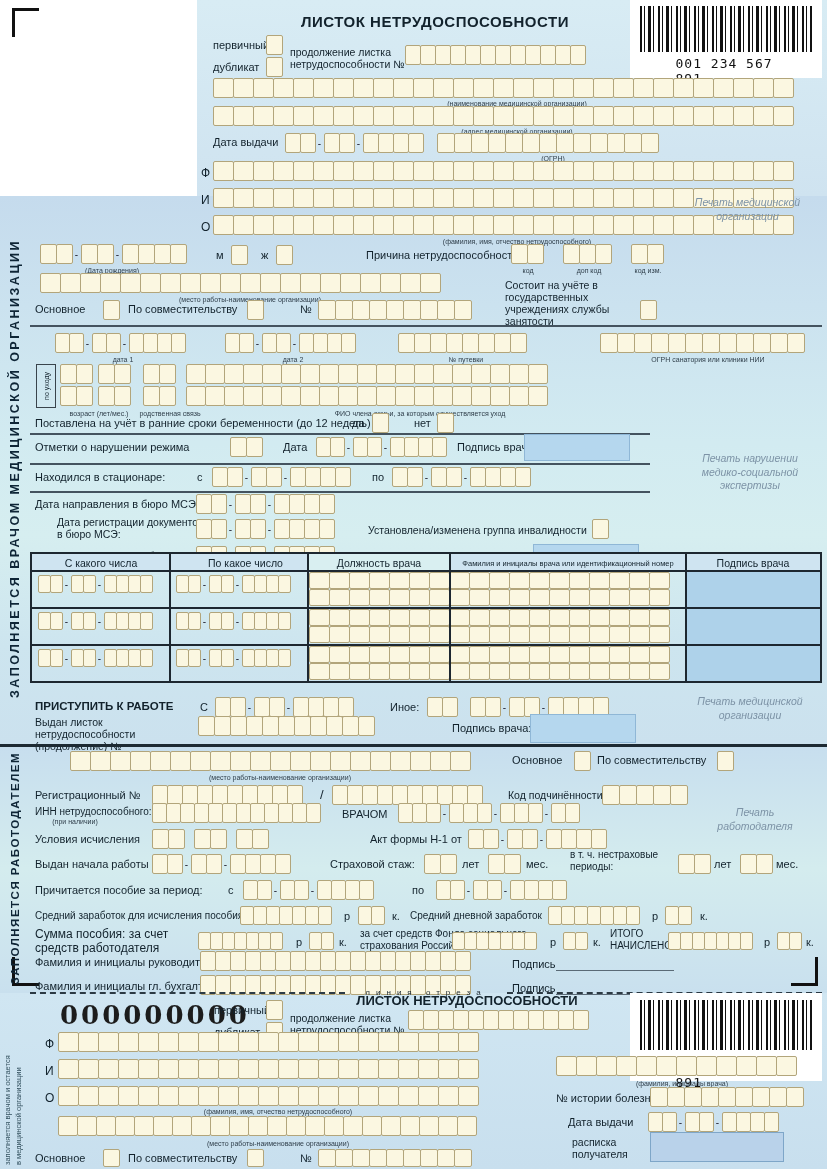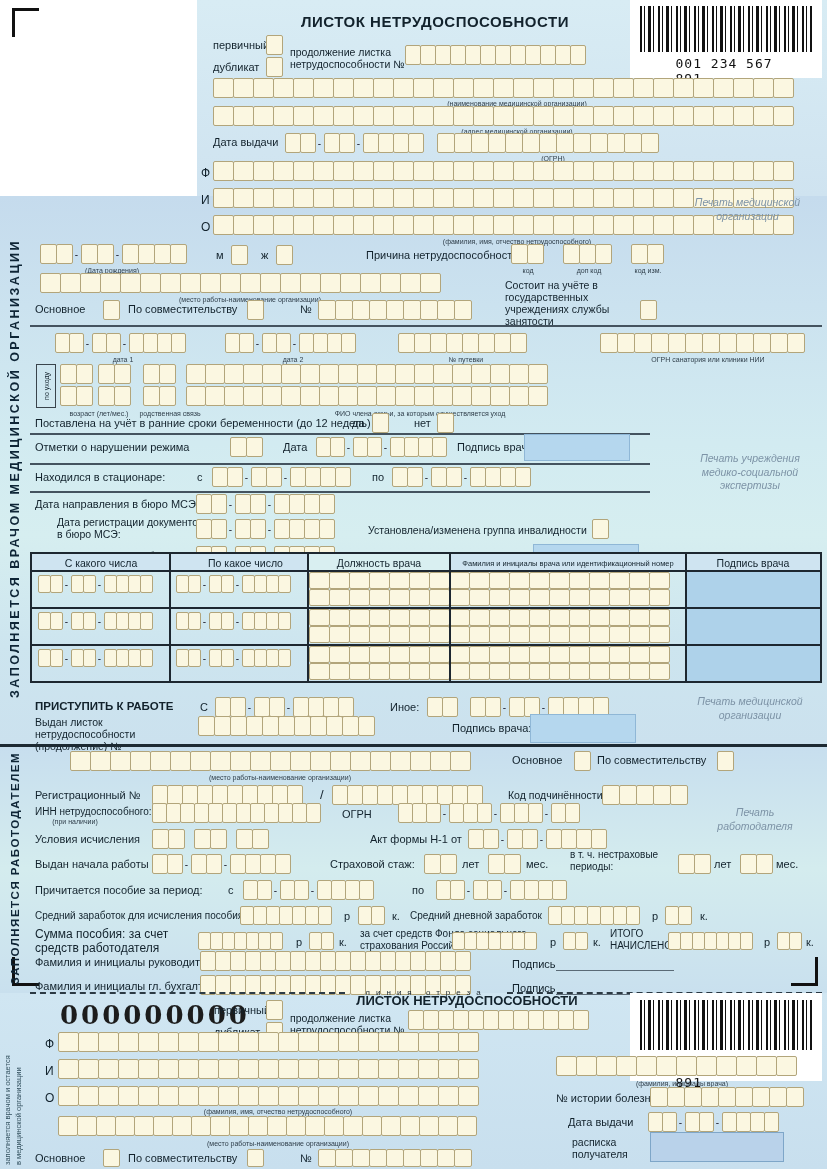--- a/index.html
+++ b/index.html
@@ -660,21 +660,21 @@
       <span class="dash">-</span>
       <span class="cgroup">
         <span class="cell"></span>
         <span class="cell"></span>
         <span class="cell"></span>
         <span class="cell"></span>
       </span>
     </div>
   <div class="hline" style="left:30px;top:491px;width:620px;"></div>
 
-  <div class="stamp" style="left:700px;top:452px;width:100px;">Печать учреждения медико-социальной экспертизы</div>
+  <div class="stamp" style="left:700px;top:452px;width:100px;">Печать нарушении медико-социальной экспертизы</div>
   <div class="lb" style="left:35px;top:498px;">Дата направления в бюро МСЭ:</div>
   <div class="cells w16" style="left:196px;top:494px;">
       <span class="cgroup">
         <span class="cell"></span>
         <span class="cell"></span>
       </span>
       <span class="dash">-</span>
       <span class="cgroup">
         <span class="cell"></span>
         <span class="cell"></span>
@@ -1156,21 +1156,21 @@
         <span class="cell"></span>
         <span class="cell"></span>
         <span class="cell"></span>
         <span class="cell"></span>
         <span class="cell"></span>
         <span class="cell"></span>
         <span class="cell"></span>
         <span class="cell"></span>
       </span>
     </div>
-  <div class="lb" style="left:342px;top:808px;">ОГРН</div>
+  <div class="lb" style="left:342px;top:808px;">ВРАЧОМ</div>
   <div class="cells w15" style="left:398px;top:803px;">
       <span class="cgroup">
         <span class="cell"></span>
         <span class="cell"></span>
         <span class="cell"></span>
       </span>
       <span class="dash">-</span>
       <span class="cgroup">
         <span class="cell"></span>
         <span class="cell"></span>

